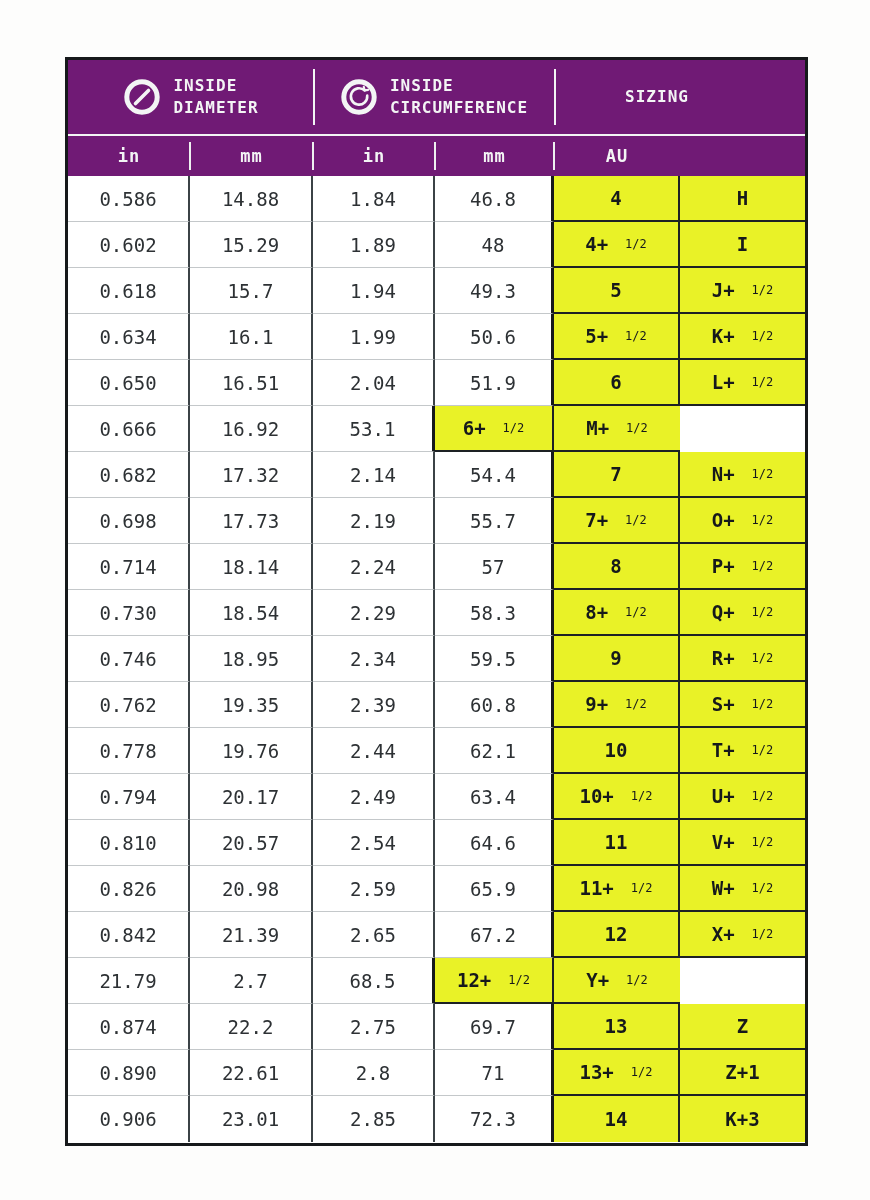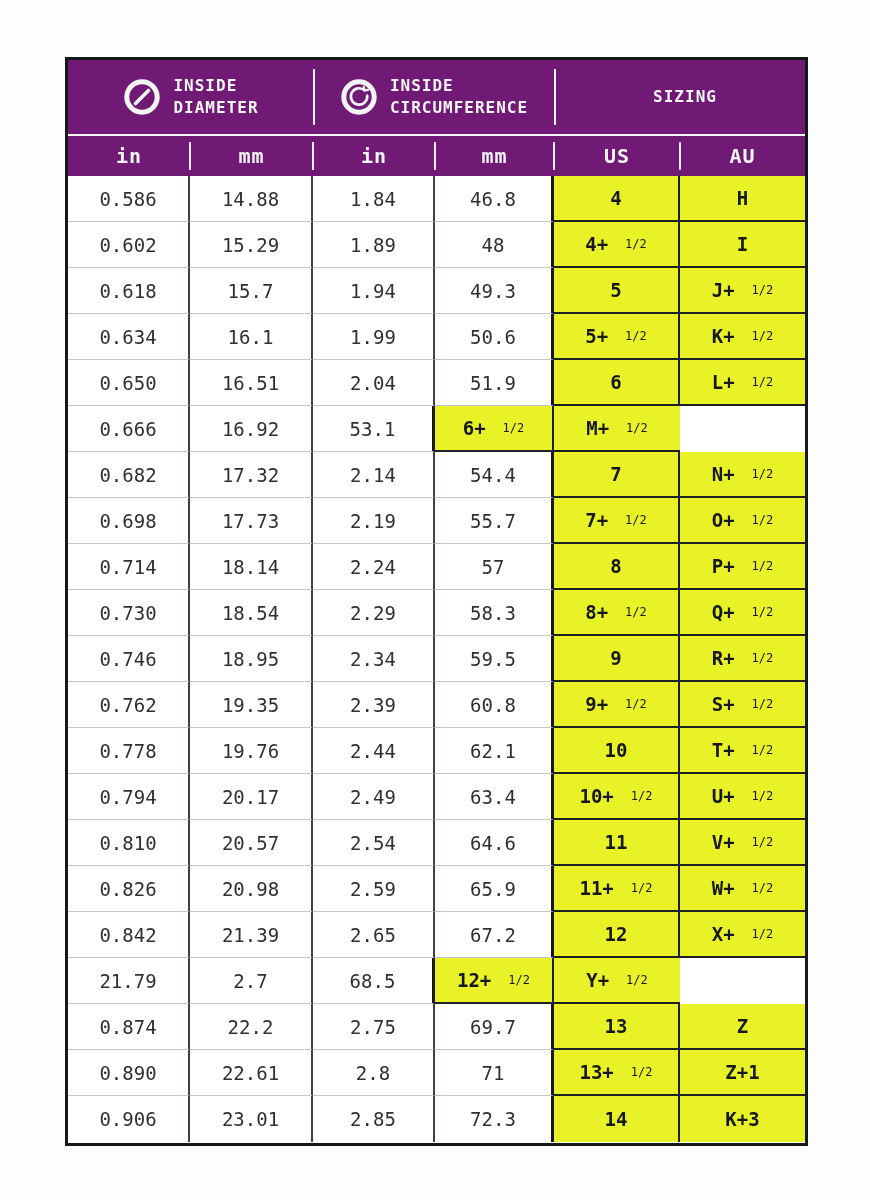--- a/index.html
+++ b/index.html
@@ -13,35 +13,35 @@
     width:737px;height:1083px;border:3px solid #16191b;background:#ffffff;
   }
   
   .thead{background:#701a75;color:#f3f5f5;}
   .main-header{
     height:74px;display:flex;align-items:stretch;position:relative;
   }
   .hgroup{display:flex;align-items:center;justify-content:center;position:relative;}
   .hg1{width:245px;}
   .hg2{width:241px;}
-  .hg3{width:206px;padding-left:28px;}
+  .hg3{width:206px;}
   .hgroup + .hgroup::before{
     content:"";position:absolute;left:0;top:9px;bottom:9px;width:2px;background:#f3f5f5;
   }
   .hicon{width:40px;height:40px;margin-right:11px;flex:0 0 auto;display:block;}
   .hlabel{font-weight:bold;font-size:16px;letter-spacing:1px;line-height:1.35;text-align:left;}
   .hlabel .ln{display:block;}
   .hsep{height:2px;background:#f3f5f5;}
   .sub-header{
     height:40px;display:grid;
     grid-template-columns:122px 123px 122px 119px 126px 125px;
     align-items:center;
   }
   .sub-cell{
-    position:relative;text-align:center;font-weight:bold;font-size:20px;
+    position:relative;text-align:center;font-weight:bold;font-size:17px;
     letter-spacing:1px;height:40px;line-height:40px;color:#f3f5f5;
   }
   .sub-cell + .sub-cell::before{
     content:"";position:absolute;left:-1px;top:6px;bottom:6px;width:2px;background:#eef0f0;
   }
   
   .tbody{background:#ffffff;}
   .row{
     display:grid;grid-template-columns:122px 123px 122px 119px 126px 125px;
     height:46px;
@@ -104,21 +104,20 @@
         </div>
       </div>
 
       <div class="hsep"></div>
 
       <div class="sub-header">
         <div class="sub-cell">in</div>
         <div class="sub-cell">mm</div>
         <div class="sub-cell">in</div>
         <div class="sub-cell">mm</div>
-        <div class="sub-cell">US</div>
         <div class="sub-cell">AU</div>
       </div>
     </div>
 
     <div class="tbody">
         <div class="row">
           <div class="cell c1 wh">0.586</div>
           <div class="cell c2 wh">14.88</div>
           <div class="cell c3 wh">1.84</div>
           <div class="cell c4 wh">46.8</div>

